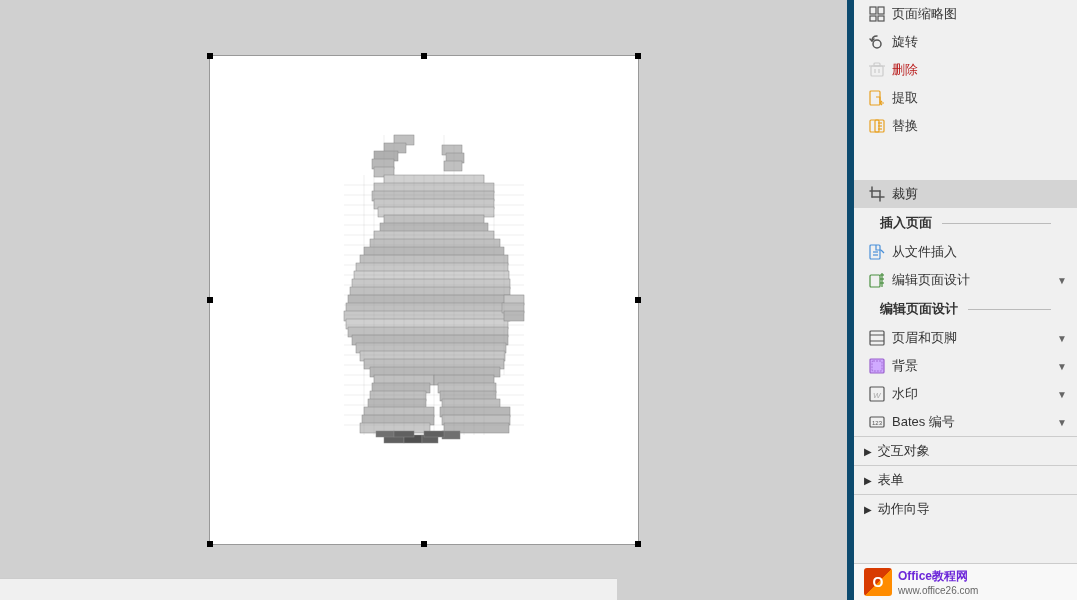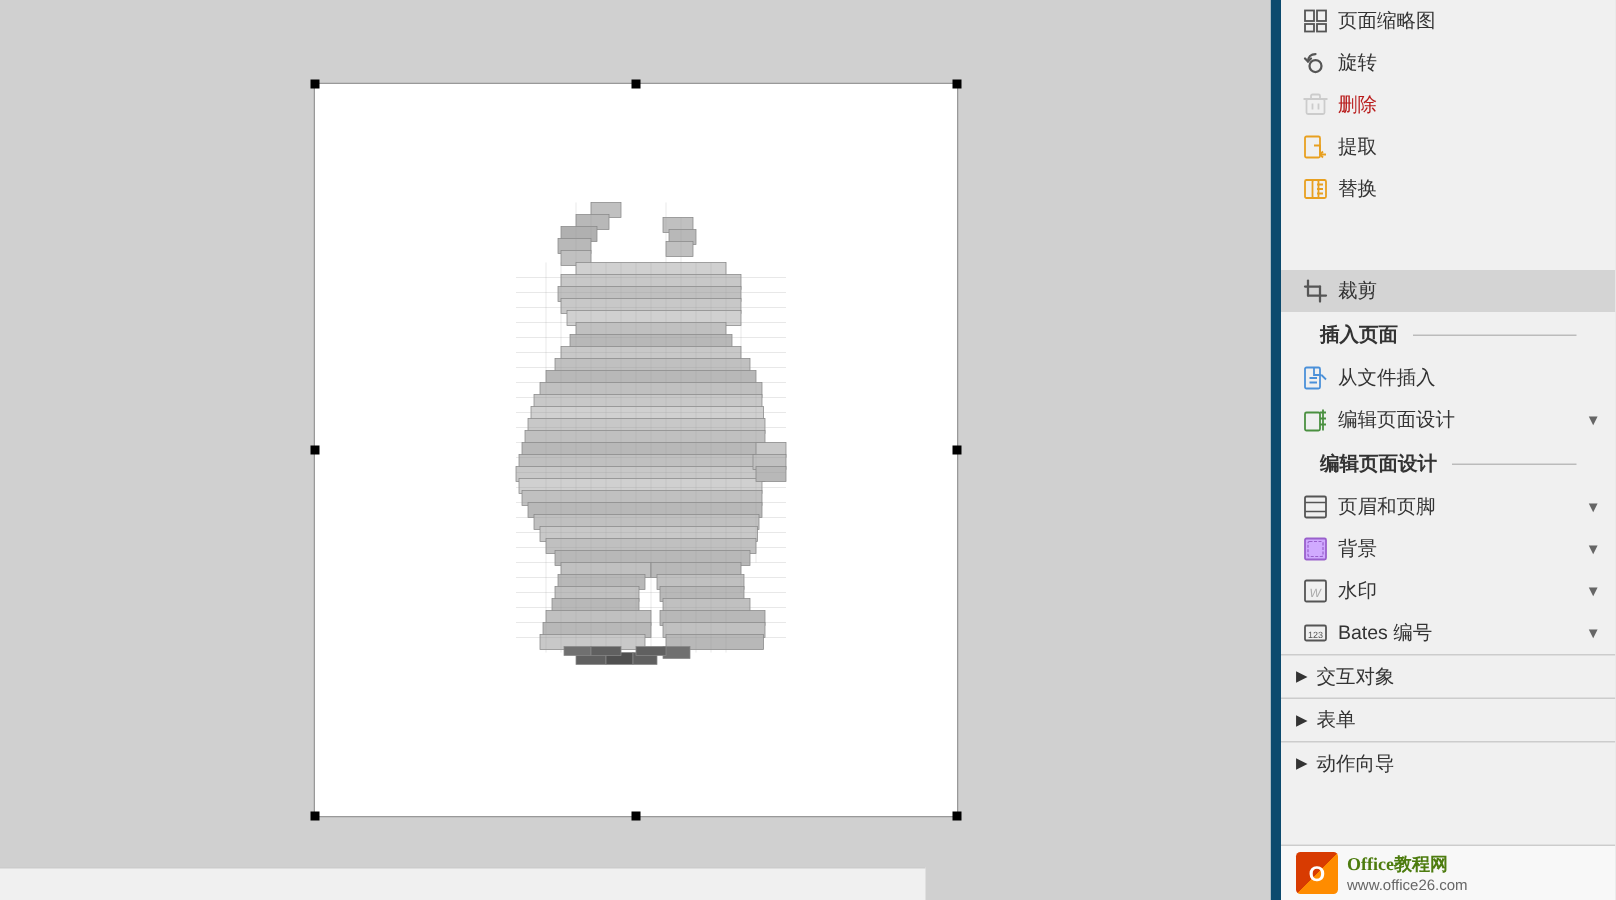--- a/index.html
+++ b/index.html
@@ -175,22 +175,21 @@
     }
 
     .office-text {
       display: flex;
       flex-direction: column;
     }
 
     .office-text .line1 {
       font-size: 12px;
       font-weight: bold;
-      color: #4d7c0f;
-      font-family: Liberation Serif, serif;
+      color: #6d28d9;
     }
 
     .office-text .line2 {
       font-size: 10px;
       color: #666;
     }
   </style>
 </head>
 <body>
 

